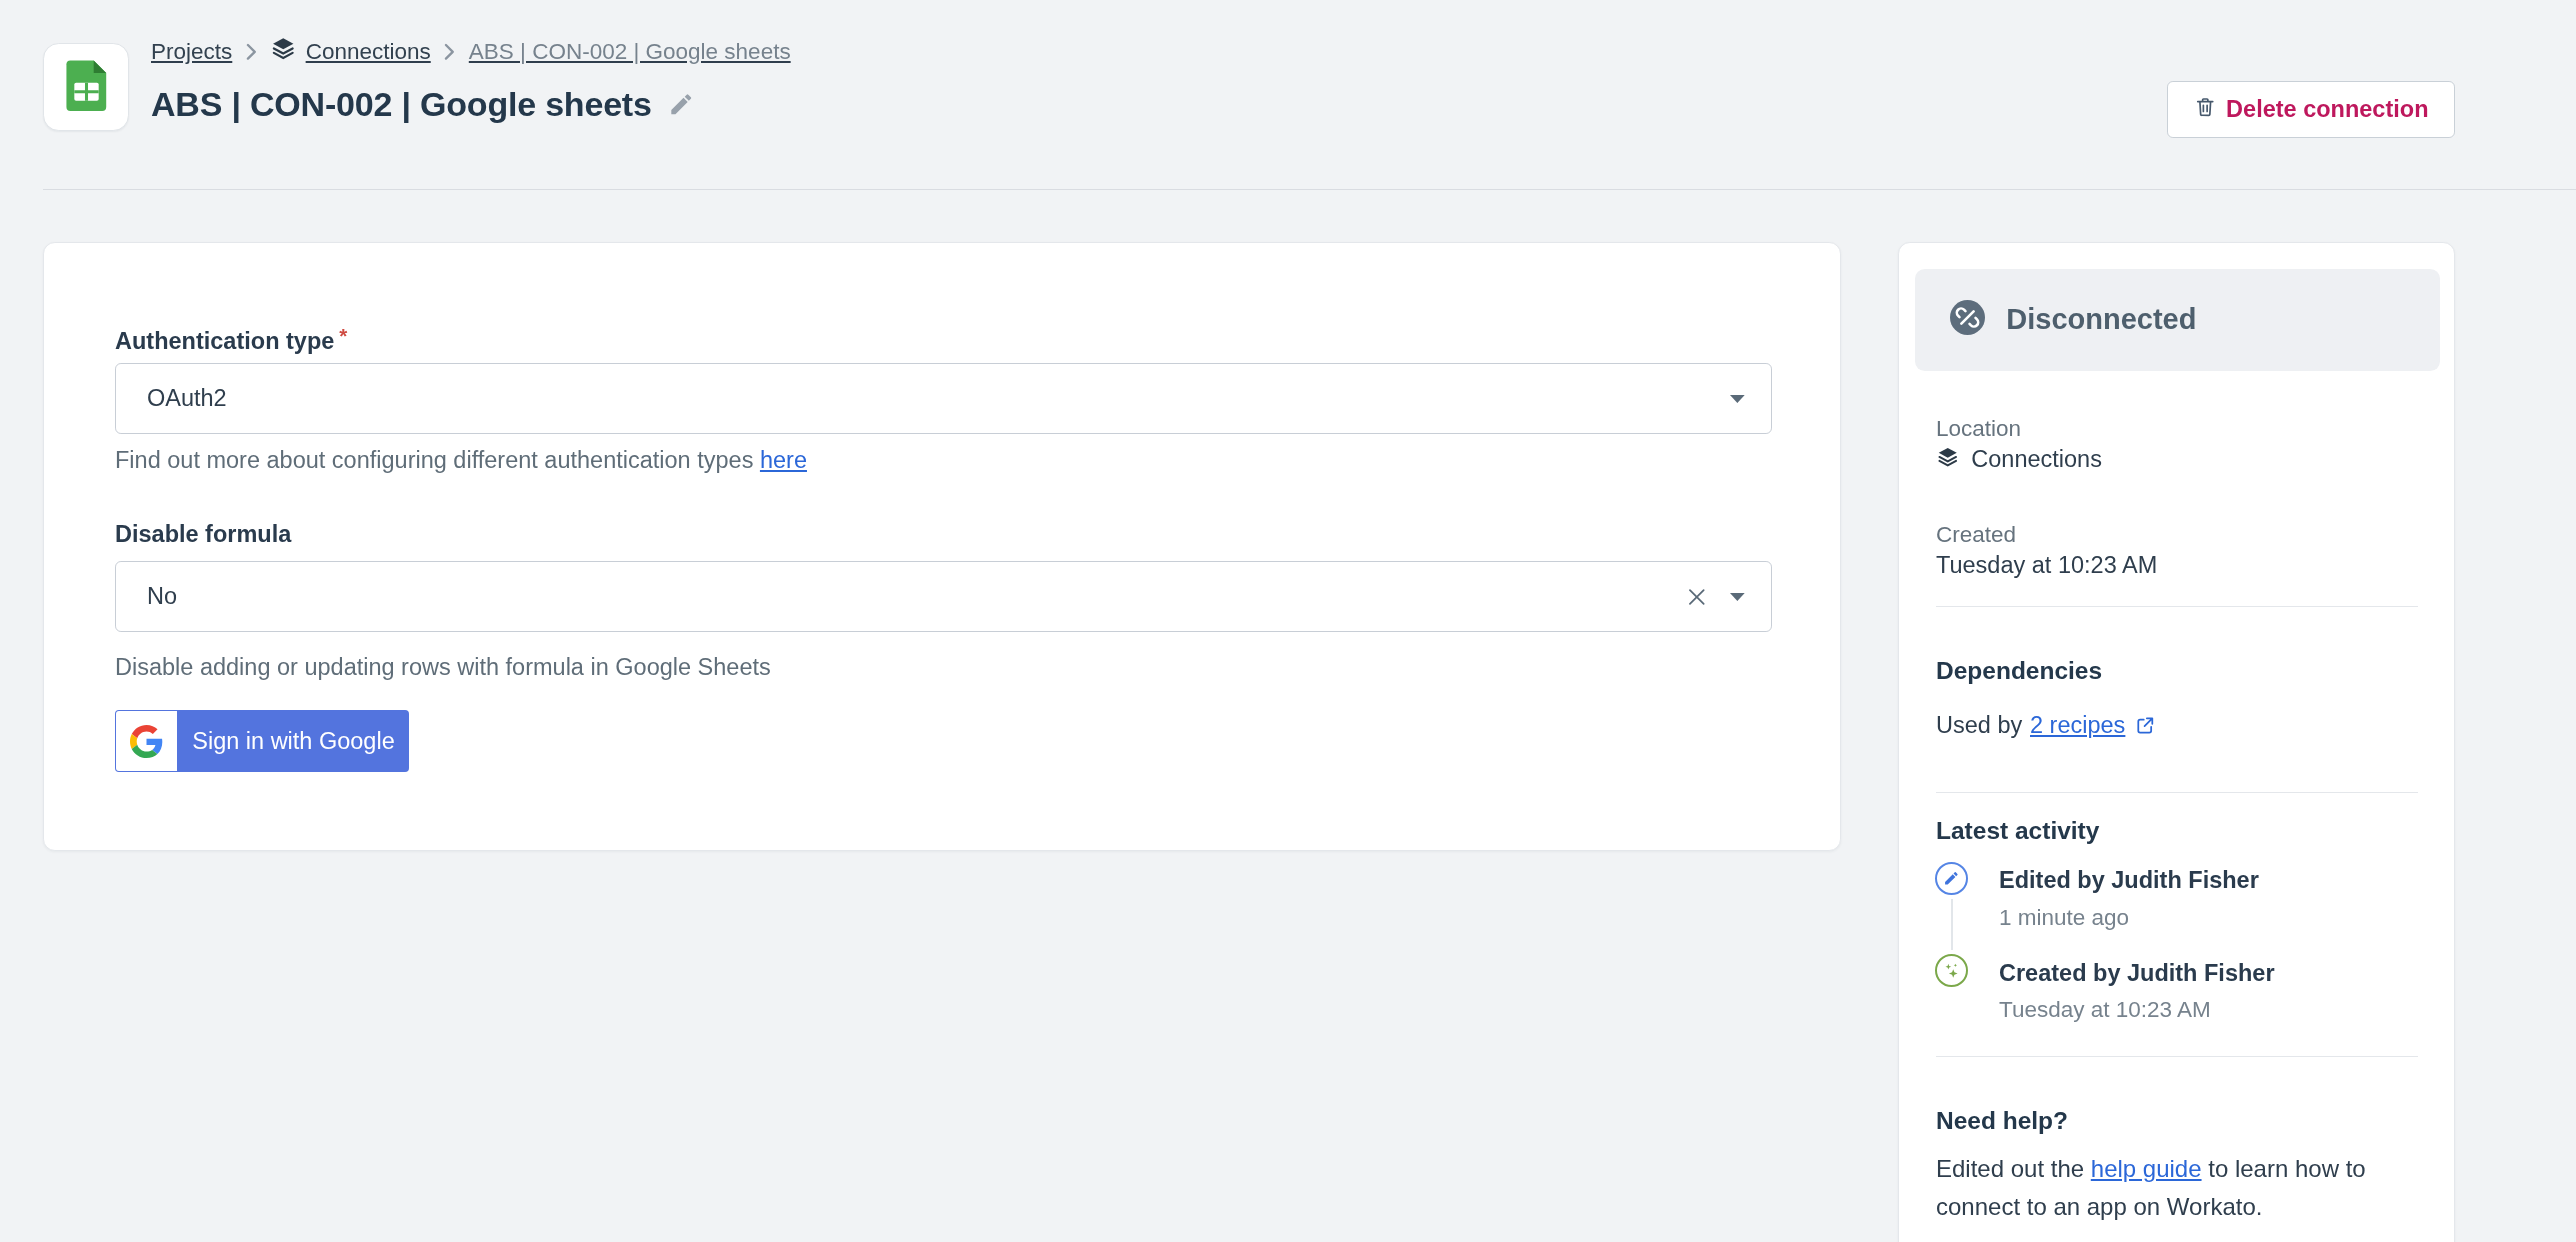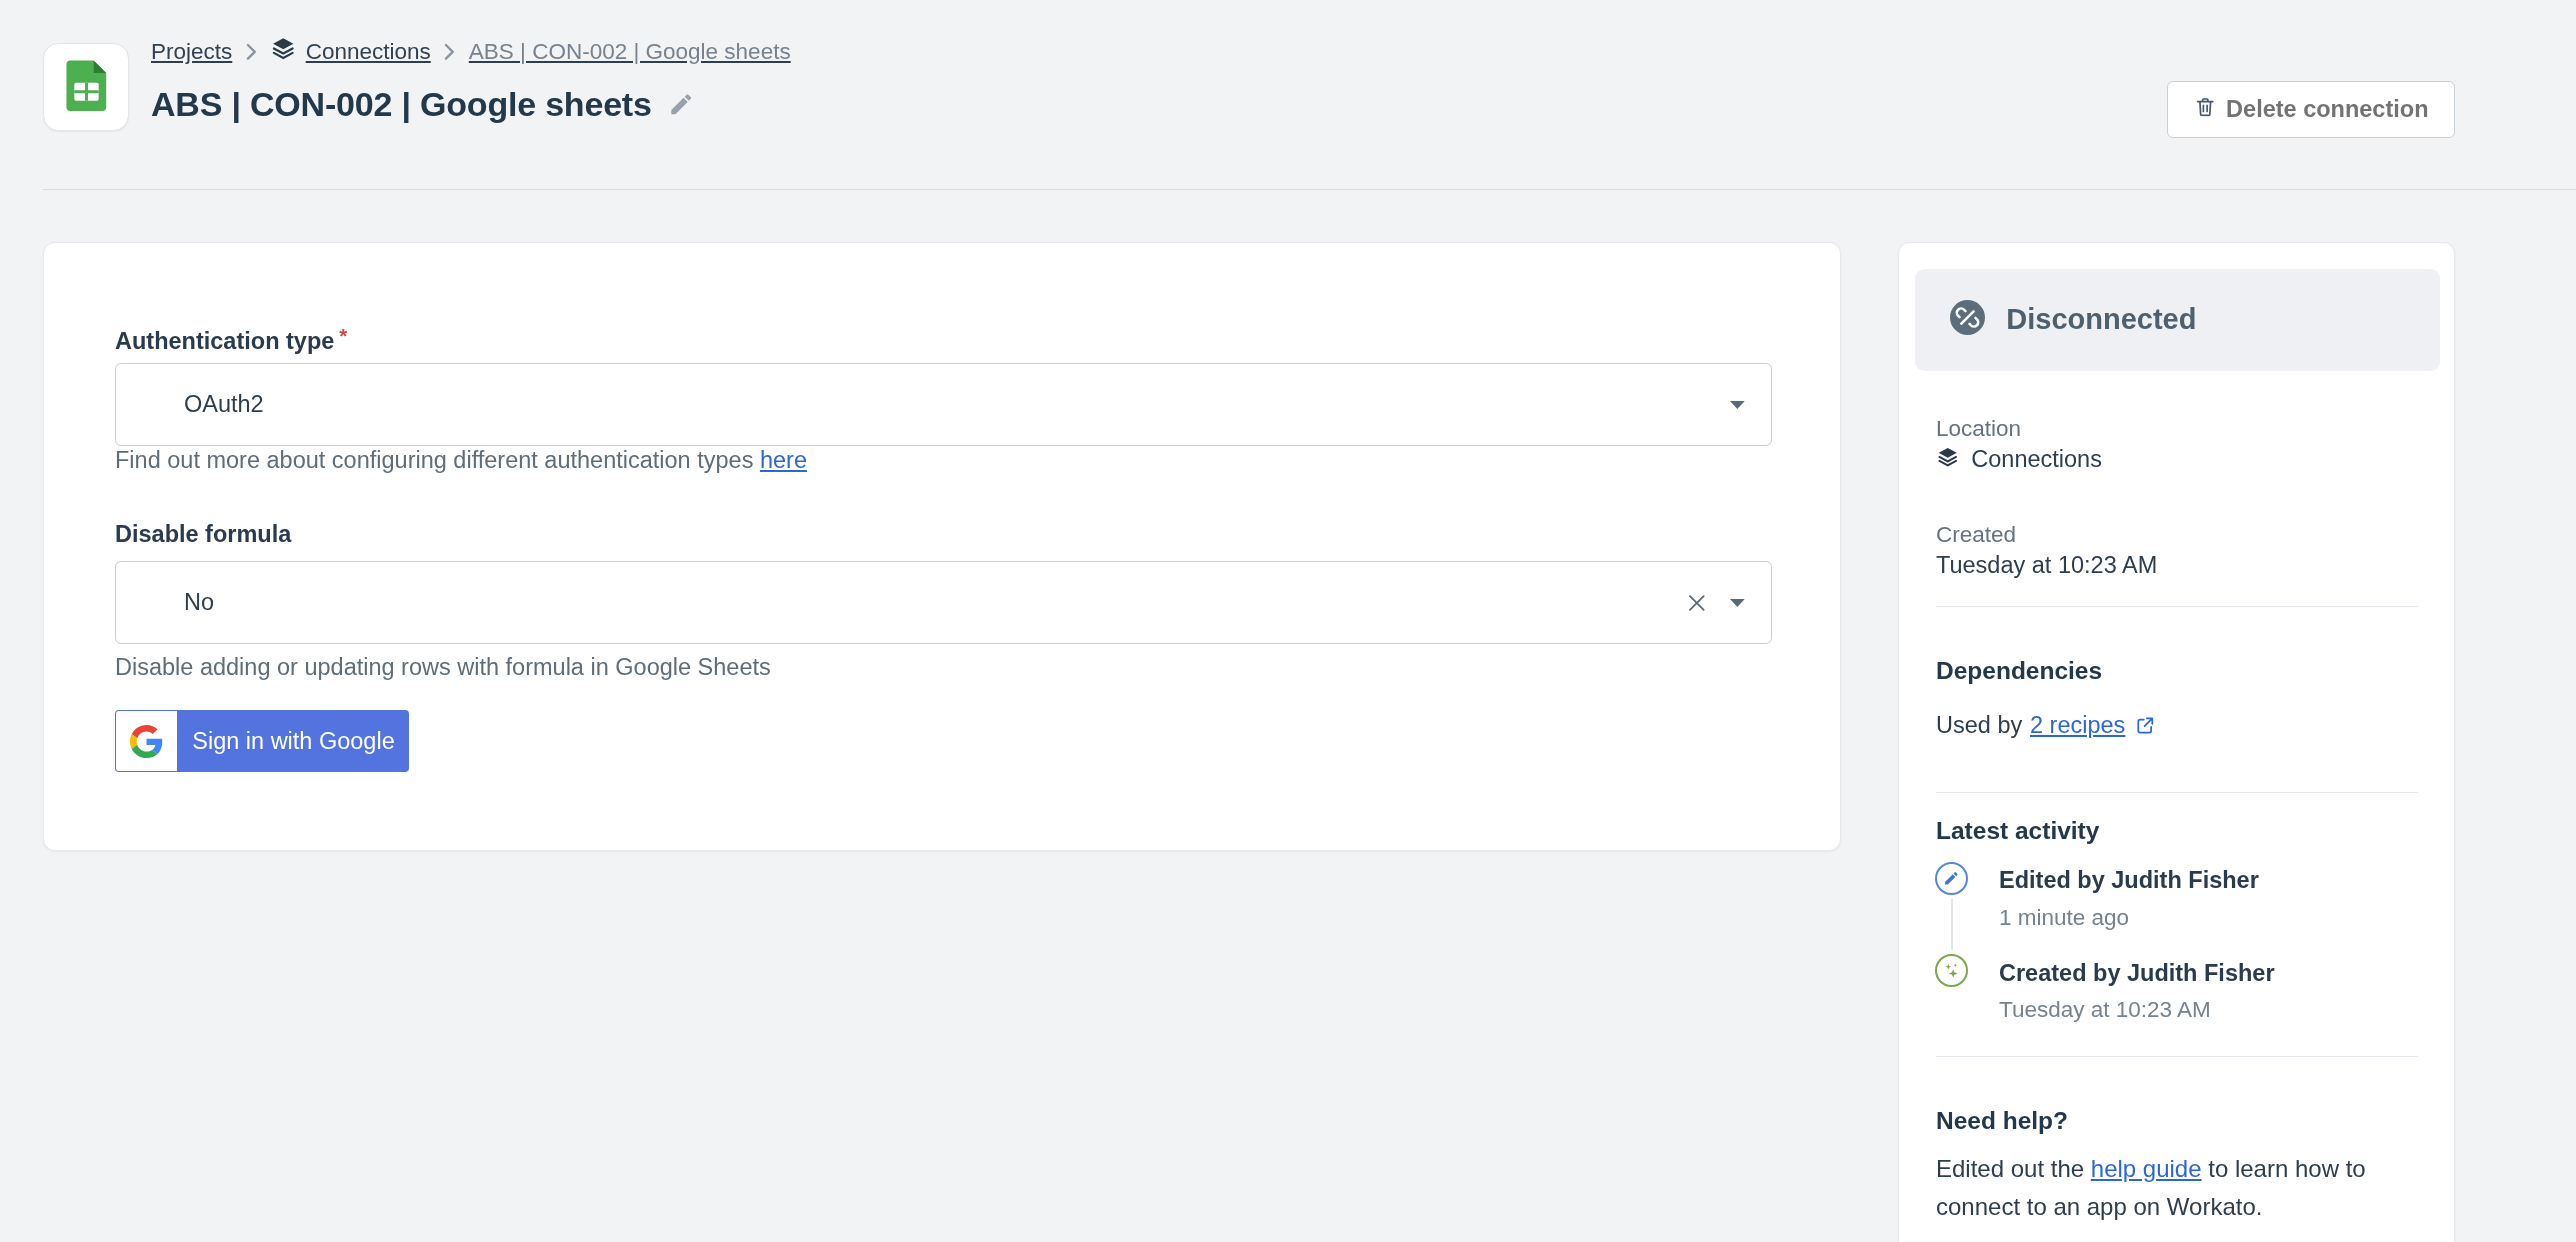--- a/index.html
+++ b/index.html
@@ -31,41 +31,41 @@
   .title-row{
     position:absolute; left:151px; top:82px; height:45px;
     display:flex; align-items:center; gap:16.7px;
   }
   .page-title{ font-size:34px; font-weight:700; color:#24384b; letter-spacing:-0.2px; }
   .edit-pencil{ display:flex; align-items:center; cursor:pointer; }
   .delete-btn{
     position:absolute; right:121px; top:81px; height:57px; padding:0 25.5px;
     background:#fff; border:1px solid #c9d0d7; border-radius:5.9px;
     display:flex; align-items:center; gap:10px;
-    font-size:23.5px; font-weight:700; color:#737373; cursor:pointer;
+    font-size:23.5px; font-weight:700; color:#be185d; cursor:pointer;
   }
   .header-divider{
     position:absolute; left:43px; top:189px; width:2533px; height:1px; background:#d9dce1;
   }
 
   
   .card{
     position:absolute; background:#fff; border:1px solid #e4e7eb; border-radius:11.8px;
     box-shadow:0 1px 2.9px rgba(25,35,55,.05);
   }
   .main-card{ left:43px; top:242px; width:1798px; height:609px; }
   .side-card{ left:1898px; top:242px; width:557px; height:1039px; }
 
   
   .field-label{ position:absolute; left:71px; font-size:23.5px; font-weight:700; color:#2a3b4d; }
   .req{ color:#cf4b42; font-size:20.6px; vertical-align:5.9px; margin-left:4.9px; font-weight:700; }
   .select{
-    position:absolute; left:71px; width:1657px; height:83px;
+    position:absolute; left:71px; width:1657px; height:71px;
     background:#fff; border:1px solid #c8ced6; border-radius:5.9px;
-    display:flex; align-items:center; cursor:pointer;padding-left:37px;
+    display:flex; align-items:center; cursor:pointer;
   }
   .select .value{ padding-left:31px; font-size:23.5px; color:#2f3e4d; }
   .select .caret{ position:absolute; right:25.5px; top:50%; transform:translateY(-50%); display:flex; }
   .select .clear-x{ position:absolute; right:63px; top:50%; transform:translateY(-50%); display:flex; cursor:pointer; }
   .helper{ position:absolute; left:71px; font-size:23.5px; color:#5f6d78; }
   .helper a, .inline-link{ color:#2b67d8; text-decoration:underline; cursor:pointer; }
 
   .google-btn{
     position:absolute; left:71px; top:467px; width:294px; height:62px;
     background:#5374de; border:none; border-radius:3.9px;

